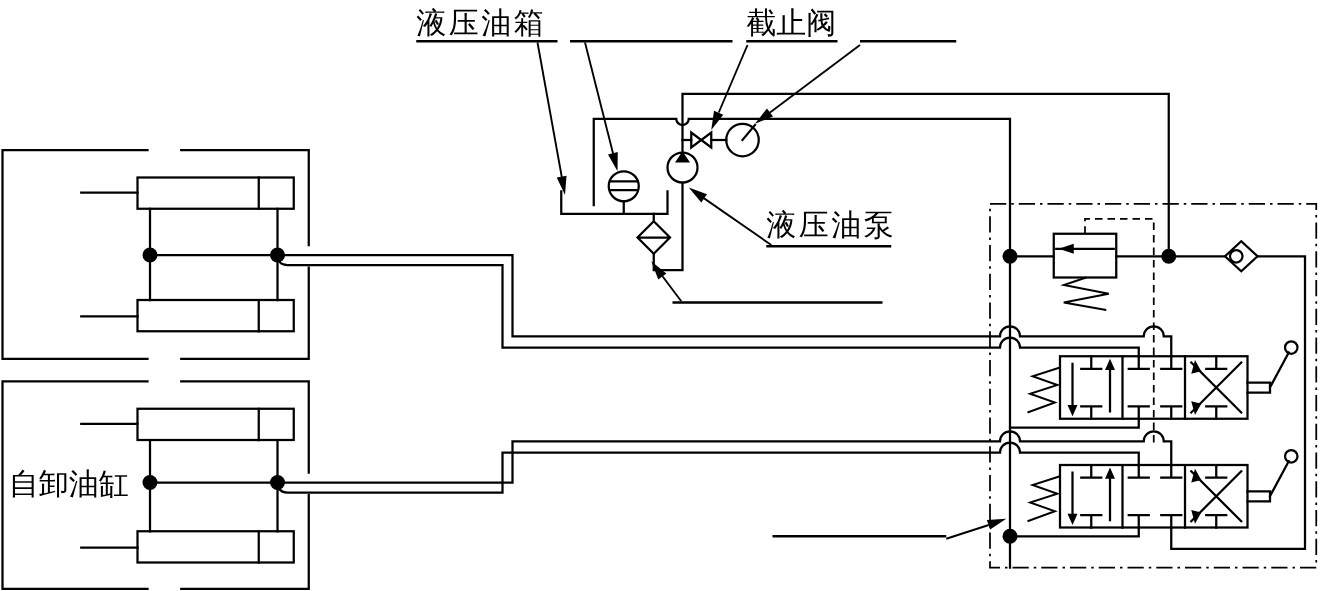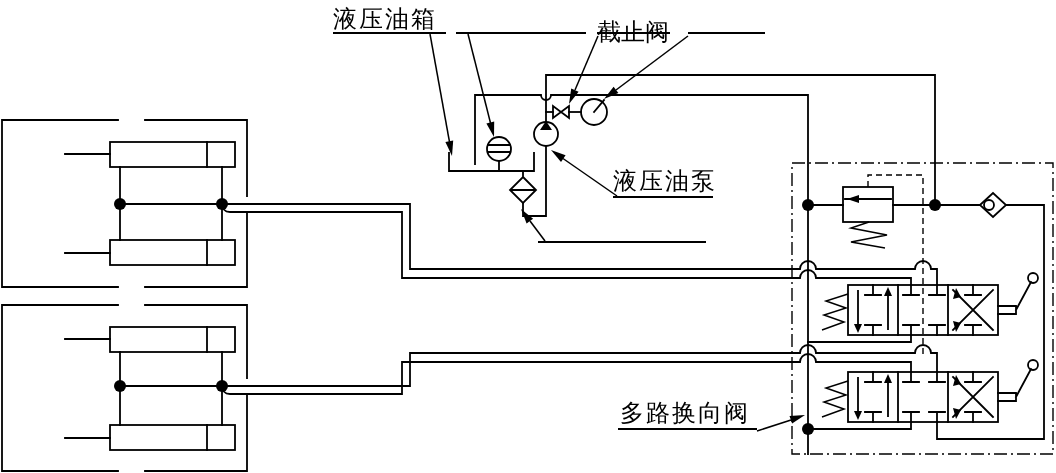--- a/index.html
+++ b/index.html
@@ -168,23 +168,23 @@
       <path class="thin" d="M617 196 L563 158.5"></path>
       <polygon class="f" points="561,161.9 565.6,155.3 551,150"></polygon>
       <path class="thin" d="M545 241 L530 221"></path>
       <polygon class="f" points="526.6,223.5 533.1,218.7 521,209"></polygon>
       <path class="thin" d="M757 431 L791 420"></path>
       <polygon class="f" points="792.1,423.5 789.5,415.9 805,415"></polygon>
     </g>
   </svg>
 
   <div class="lbl" style="left:333px;top:6px;">液压油箱</div>
-  <div class="lbl" style="left:597px;top:19px;letter-spacing:0;">截止阀</div>
+  <div class="lbl" style="left:597px;top:6px;letter-spacing:0;">截止阀</div>
   <div class="lbl" style="left:613px;top:168px;">液压油泵</div>
-  <div class="lbl" style="left:620px;top:400px;">多路换向阀</div>
+  <div class="lbl" style="left:7px;top:375px;letter-spacing:0;">自卸油缸</div>
 
   <div class="ul" style="left:333px;top:32px;width:113px;"></div>
   <div class="ul" style="left:456px;top:32px;width:130px;"></div>
   <div class="ul" style="left:597px;top:32px;width:73px;"></div>
   <div class="ul" style="left:688px;top:32px;width:77px;"></div>
   <div class="ul" style="left:613px;top:196px;width:100px;"></div>
   <div class="ul" style="left:538px;top:241px;width:168px;"></div>
   <div class="ul" style="left:618px;top:428px;width:139px;"></div>
 
 </div>

